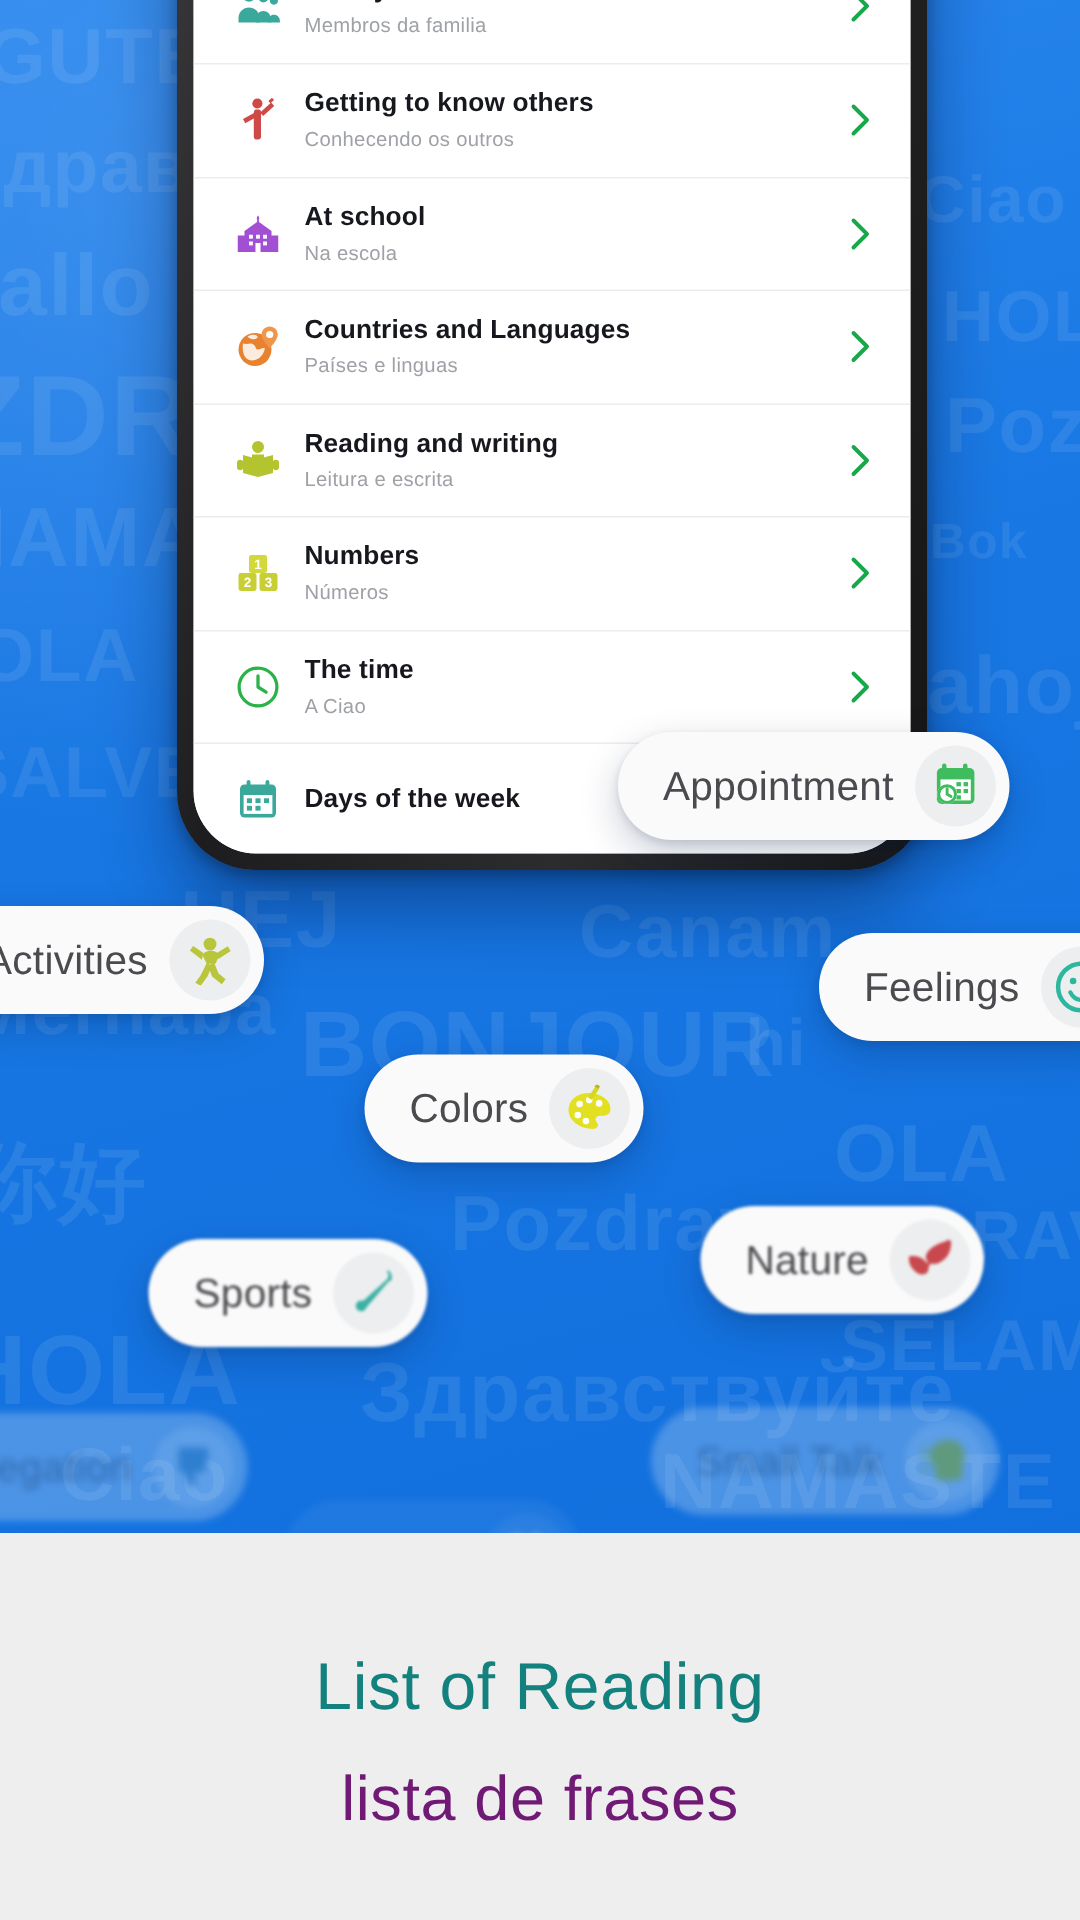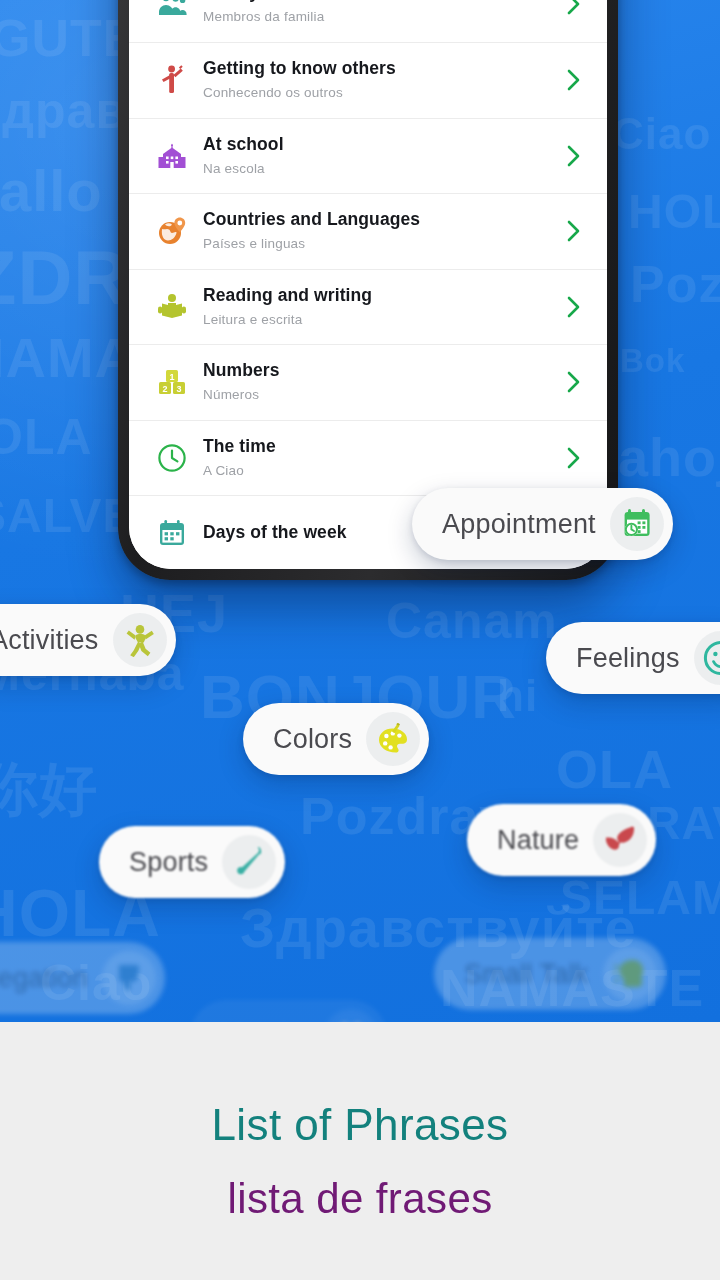--- a/index.html
+++ b/index.html
@@ -513,15 +513,15 @@
         <rect x="3" y="5" width="26" height="24" rx="3"></rect>
       </g>
       <rect x="5.4" y="12" width="21.2" height="14.6" fill="#e8eef7"></rect>
         </svg>
     </span>
   </div>
 
 </div>
 
 <div class="caption">
-  <div class="caption-en">List of Phrases</div>
+  <div class="caption-en">List of Reading</div>
   <div class="caption-pt">lista de frases</div>
 </div>
 
 </body></html>

